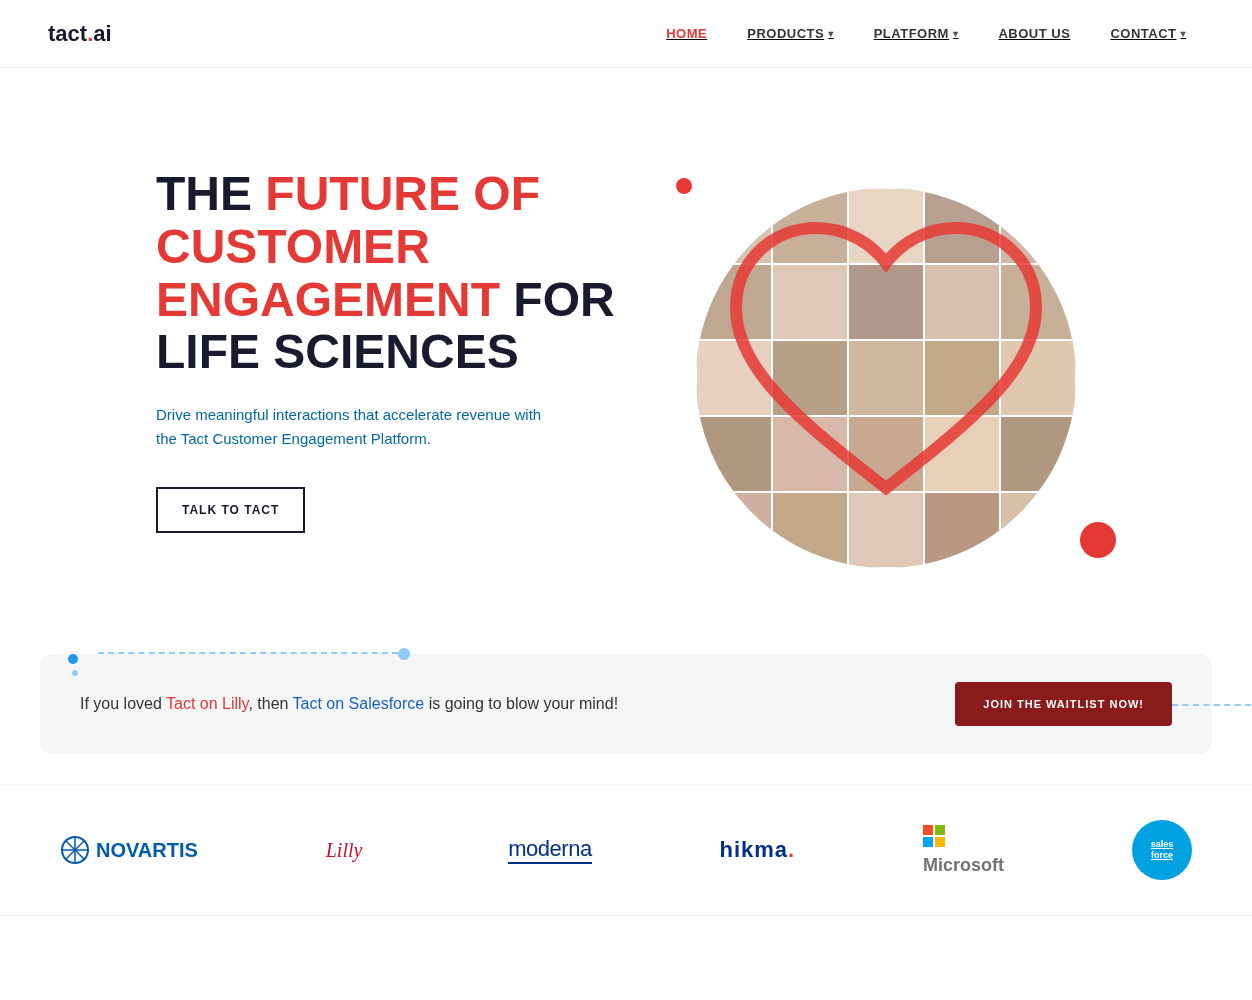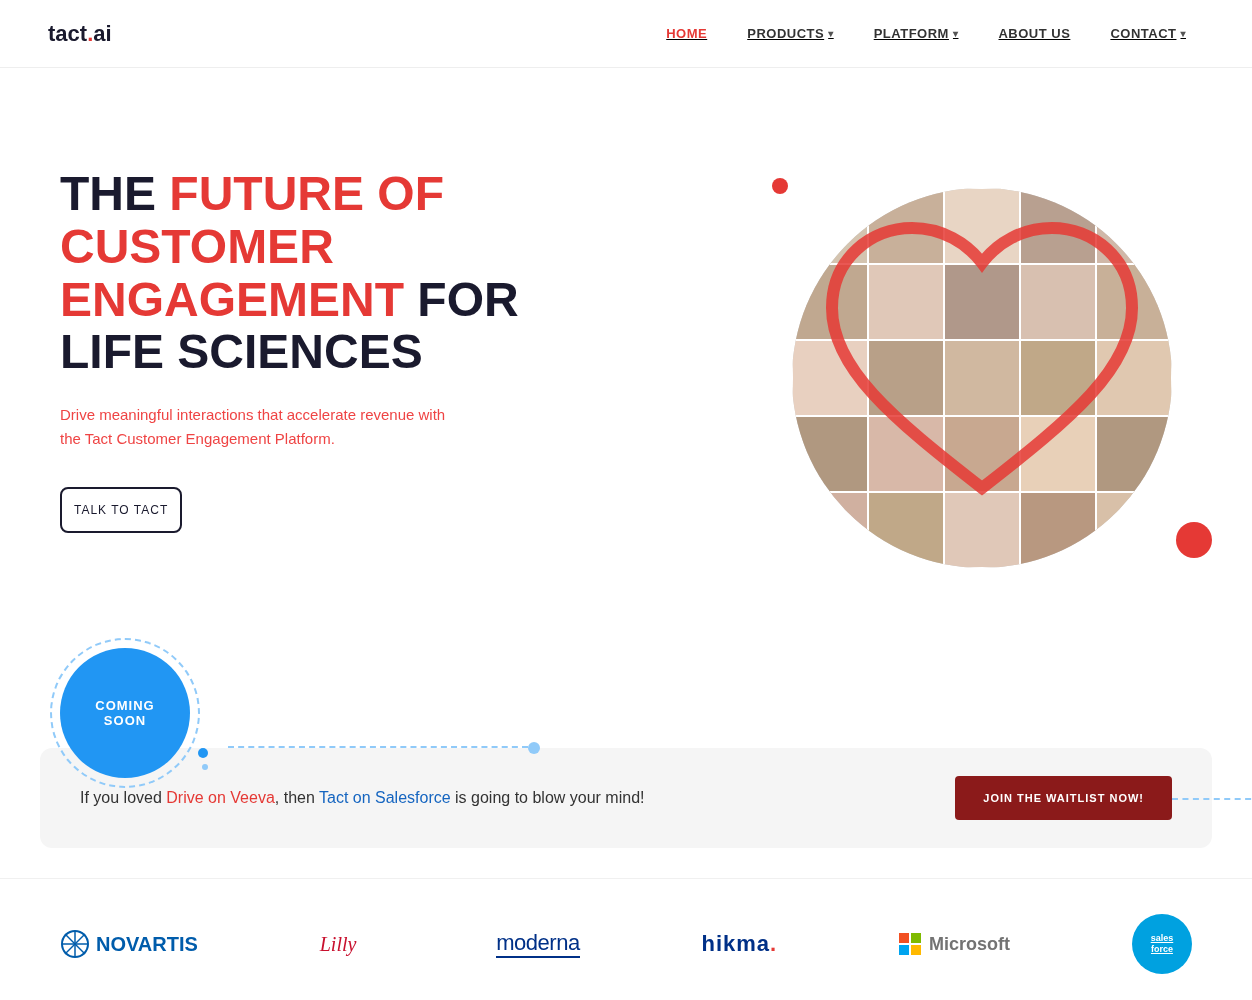--- a/index.html
+++ b/index.html
@@ -34,21 +34,21 @@
     .nav-link.active { color: #e53935; }
     .nav-link .chevron {
       font-size: 10px;
       color: #555;
     }
 
     
     .hero {
       display: flex;
       align-items: flex-start;
-      justify-content: space-between;
+      justify-content: center;
       padding: 80px 60px 40px 60px;
       min-height: 580px;
       position: relative;
       overflow: hidden;
     }
     .hero-left {
       max-width: 520px;
       padding-top: 20px;
     }
     .hero-heading {
@@ -57,41 +57,41 @@
       line-height: 1.1;
       color: #1a1a2e;
       text-transform: uppercase;
       margin-bottom: 24px;
     }
     .hero-heading .highlight {
       color: #e53935;
     }
     .hero-subtext {
       font-size: 15px;
-      color: #ef4444;
+      color: #0369a1;
       line-height: 1.6;
       margin-bottom: 36px;
       max-width: 400px;
     }
     .hero-buttons {
       display: flex;
       gap: 16px;
       flex-wrap: wrap;
     }
     .btn-outline {
-      padding: 14px 12px;
+      padding: 14px 24px;
       border: 2px solid #1a1a2e;
       background: transparent;
       color: #1a1a2e;
       font-size: 12px;
-      font-weight: 400;
+      font-weight: 700;
       text-transform: uppercase;
       letter-spacing: 1px;
       cursor: pointer;
-      border-radius: 8px;
+      border-radius: 0;
       transition: all 0.2s;
     }
 
     
     .hero-right {
       position: relative;
       width: 420px;
       flex-shrink: 0;
       height: 440px;
     }
@@ -233,21 +233,21 @@
     .logo-novartis { color: #005cab; font-size: 20px; font-weight: 700; display: flex; align-items: center; gap: 6px; }
     .logo-novartis .nov-icon { width: 30px; height: 30px; }
     
     .logo-lilly { color: #c8102e; font-size: 20px; font-style: italic; font-weight: 300; font-family: Georgia, serif; }
     
     .logo-moderna { color: #003087; font-size: 22px; font-weight: 400; letter-spacing: -0.5px; border-bottom: 2px solid #003087; margin-left: 18px; }
     
     .logo-hikma { color: #003087; font-size: 22px; font-weight: 700; letter-spacing: 1px; }
     .logo-hikma .dot { color: #e53935; }
     
-    .logo-microsoft { font-size: 18px; color: #737373; font-weight: 600; display: flex; align-items: center; gap: 8px; }
+    .logo-microsoft { font-size: 18px; color: #737373; font-weight: 600; display: flex; align-items: flex-start; gap: 8px; flex-direction: column; }
     .ms-grid { display: grid; grid-template-columns: 1fr 1fr; gap: 2px; width: 22px; height: 22px; }
     .ms-grid span:nth-child(1) { background: #f25022; }
     .ms-grid span:nth-child(2) { background: #7fba00; }
     .ms-grid span:nth-child(3) { background: #00a4ef; }
     .ms-grid span:nth-child(4) { background: #ffb900; }
     
     .logo-salesforce { background: #00a1e0; border-radius: 50%; width: 60px; height: 60px; display: flex; align-items: center; justify-content: center; color: #fff; font-size: 10px; font-weight: 700; text-transform: lowercase; text-decoration: underline; }
 
     
     .face-1 { background: #d4c4b0; }
@@ -350,37 +350,33 @@
           <path d="M190 300 C 100 230, 40 180, 40 120 C 40 70, 80 40, 120 40 C 150 40, 175 55, 190 75 C 205 55, 230 40, 260 40 C 300 40, 340 70, 340 120 C 340 180, 280 230, 190 300Z" fill="none" stroke="#e53935" stroke-width="12" opacity="0.85"></path>
         </svg>
       </div>
     </div>
     <div class="dot-red-bottom"></div>
   </div>
 </section>
 
 <div style="position:relative;padding:0 60px;">
   <div style="display:flex;align-items:flex-end;margin-bottom:-30px;position:relative;z-index:5;">
-    <div class="coming-soon-bubble">
-      <span>COMING</span>
-      <span>SOON</span>
-    </div>
     <div style="margin-left:8px;margin-bottom:8px;">
       <div style="width:10px;height:10px;border-radius:50%;background:#2196f3;margin-bottom:6px;"></div>
       <div style="width:6px;height:6px;border-radius:50%;background:#90caf9;margin-left:4px;"></div>
     </div>
 
     <div style="margin-left:20px;border-top:2px dashed #90caf9;flex:1;max-width:300px;height:0;margin-bottom:30px;"></div>
     <div style="width:12px;height:12px;border-radius:50%;background:#90caf9;margin-bottom:24px;margin-left:0;"></div>
   </div>
 </div>
 
 <div class="waitlist-banner" style="margin-top:0;">
   <div class="waitlist-text">
-    <span>If you loved </span><a class="link-red">Drive on Veeva</a><span>, then </span><a class="link-blue">Tact on Salesforce</a><span> is going to blow your mind!</span>
+    <span>If you loved </span><a class="link-red">Tact on Lilly</a><span>, then </span><a class="link-blue">Tact on Salesforce</a><span> is going to blow your mind!</span>
   </div>
   <button class="btn-waitlist">JOIN THE WAITLIST NOW!</button>
   <div style="position:absolute;right:-60px;top:50%;width:100px;border-top:2px dashed #90caf9;"></div>
 
 </div>
 
 <section class="logos-section" style="margin-top:20px;">
 
   <div class="logo-item">
     <div class="logo-novartis">

